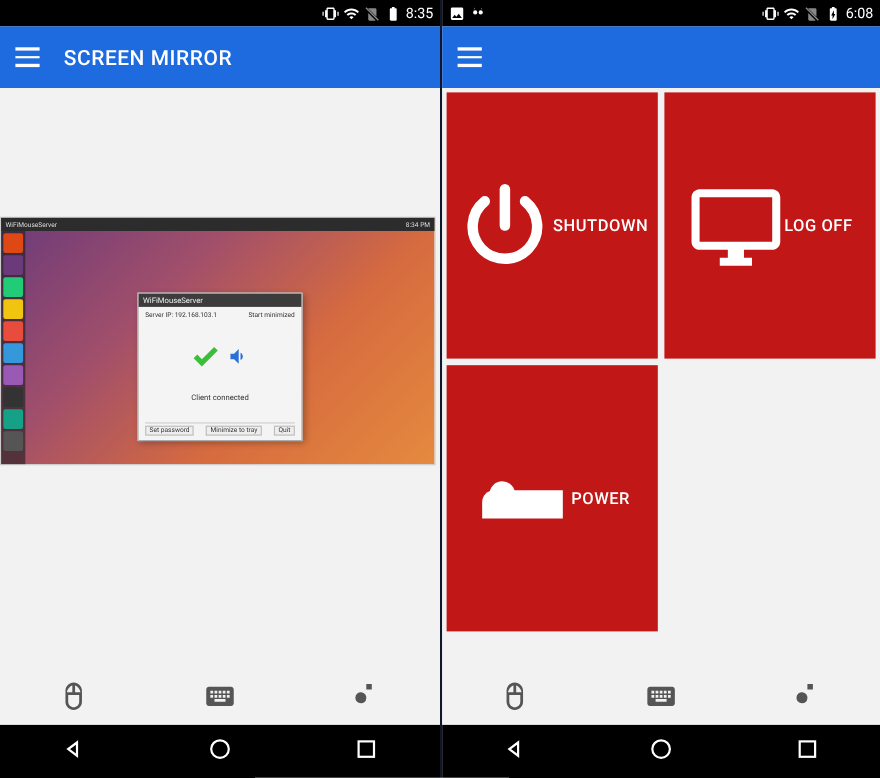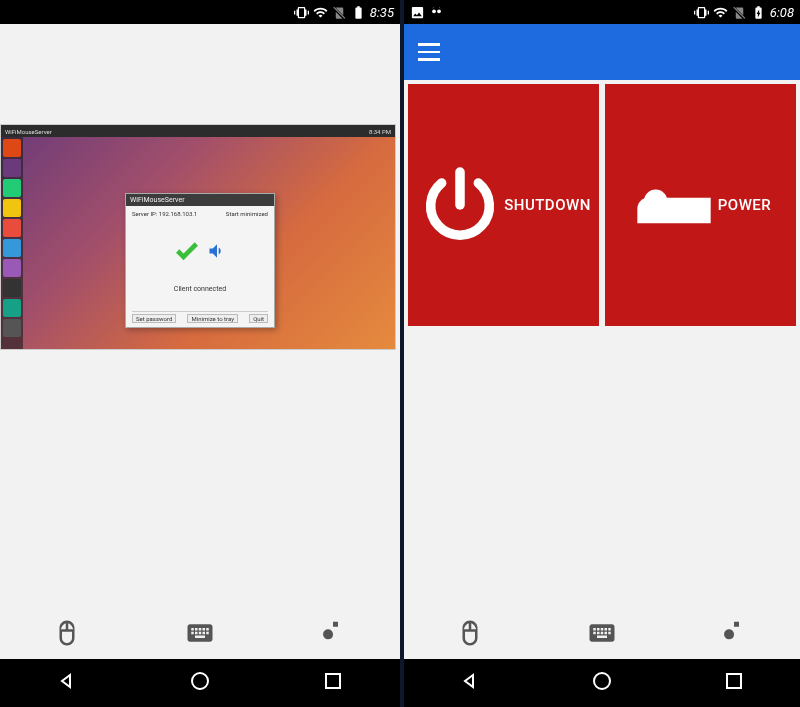--- a/index.html
+++ b/index.html
@@ -11,54 +11,54 @@
     display: flex;
   }
   .phone {
     width: 400px;
     height: 707px;
     display: flex;
     flex-direction: column;
     position: relative;
     background: #f2f2f2;
   }
-  .phone + .phone { border-left: 4px solid #0f172a; }
+  .phone + .phone { border-left: 2px solid #0f172a; }
   .status-bar {
     height: 24px;
     background: #000;
     color: #fff;
     display: flex;
     align-items: center;
     font-size: 13px;
     padding: 0 6px;
     gap: 4px;
   }
   .status-left { display: flex; gap: 4px; align-items: center; }
-  .status-right { margin-left: auto; display: flex; gap: 4px; align-items: flex-start; font-style: italic; }
+  .status-right { margin-left: auto; display: flex; gap: 4px; align-items: flex-start; }
   .status-bar svg { width: 15px; height: 15px; }
   .app-bar {
     height: 56px;
     background: #1e6adf;
     color: #fff;
     display: flex;
     align-items: center;
     padding: 0 14px;
     gap: 22px;
     font-size: 19px;
     font-weight: 500;
     letter-spacing: 0.5px;
   }
   .hamburger { display: flex; flex-direction: column; gap: 5px; cursor: pointer; }
   .hamburger span { display: block; width: 22px; height: 2.5px; background: #fff; }
   .content { flex: 1; position: relative; overflow: hidden; background: #f2f2f2; }
 
   
   .mirror-wrap {
     position: absolute;
-    top: 100px; left: 0; right: 0;
+    top: 117px; left: 0; right: 0;
     padding: 0;
   }
   .desktop {
     width: 396px;
     height: 226px;
     margin: 0;
     position: relative;
     background: linear-gradient(135deg,#6a3a7a 0%, #a24f6a 35%, #d66b3f 65%, #e58a3e 100%);
     border: 1px solid #ccc;
   }
@@ -139,20 +139,28 @@
           <path d="M1 9l2 2c4.97-4.97 13.03-4.97 18 0l2-2C16.93 2.93 7.07 2.93 1 9zm8 8l3 3 3-3c-1.66-1.66-4.34-1.66-6 0zm-4-4l2 2c2.76-2.76 7.24-2.76 10 0l2-2C15.14 9.14 8.86 9.14 5 13z"></path>
         </svg>
       <svg viewBox="0 0 24 24" fill="#888">
           <path d="M2 4l18 18 1.4-1.4L3.4 2.6 2 4zm4 0v.4L18 16.4V6c0-1.1-.9-2-2-2H6zm0 16c0 1.1.9 2 2 2h8c.3 0 .6-.1.9-.2L6 10.9V20z"></path>
         </svg>
       <svg viewBox="0 0 24 24" fill="#fff">
           <path d="M15.67 4H14V2h-4v2H8.33C7.6 4 7 4.6 7 5.33v15.34C7 21.4 7.6 22 8.33 22h7.34C16.4 22 17 21.4 17 20.67V5.33C17 4.6 16.4 4 15.67 4z"></path>
         </svg>
       <span>8:35</span>
     </div>
+  </div>
+  <div class="app-bar">
+    <div class="hamburger">
+        <span></span>
+        <span></span>
+        <span></span>
+      </div>
+    <div>SCREEN MIRROR</div>
   </div>
   <div class="content">
     <div class="mirror-wrap">
       <div class="desktop">
         <div class="desk-top-bar">
           <span>WiFiMouseServer</span>
           <span>8:34 PM</span>
         </div>
         <div class="launcher">
           <div class="launch-icon" style="background:#dd4814"></div>
@@ -261,20 +269,26 @@
     <div class="power-grid">
       <div class="power-tile">
         <svg viewBox="0 0 24 24" fill="none" stroke="#fff" stroke-width="2.6" stroke-linecap="round">
             <path d="M12 3v9"></path>
             <path d="M7 6a8 8 0 1 0 10 0"></path>
           </svg>
         <span>SHUTDOWN</span>
       </div>
       <div class="power-tile">
         <svg viewBox="0 0 24 24" fill="#fff">
+            <path d="M21 3H3c-1.1 0-2 .9-2 2v11c0 1.1.9 2 2 2h7v2H8v2h8v-2h-2v-2h7c1.1 0 2-.9 2-2V5c0-1.1-.9-2-2-2zm0 13H3V5h18v11z"></path>
+          </svg>
+        <span>LOG OFF</span>
+      </div>
+      <div class="power-tile">
+        <svg viewBox="0 0 24 24" fill="#fff">
             <circle cx="7" cy="11" r="3.2"></circle>
             <path d="M10 10h12v7H2v-4c0-1.7 1.3-3 3-3h5z"></path>
           </svg>
         <span>POWER</span>
       </div>
     </div>
   </div>
   <div class="tab-bar">
     <div class="tab">
       <svg viewBox="0 0 24 24" fill="#555">

